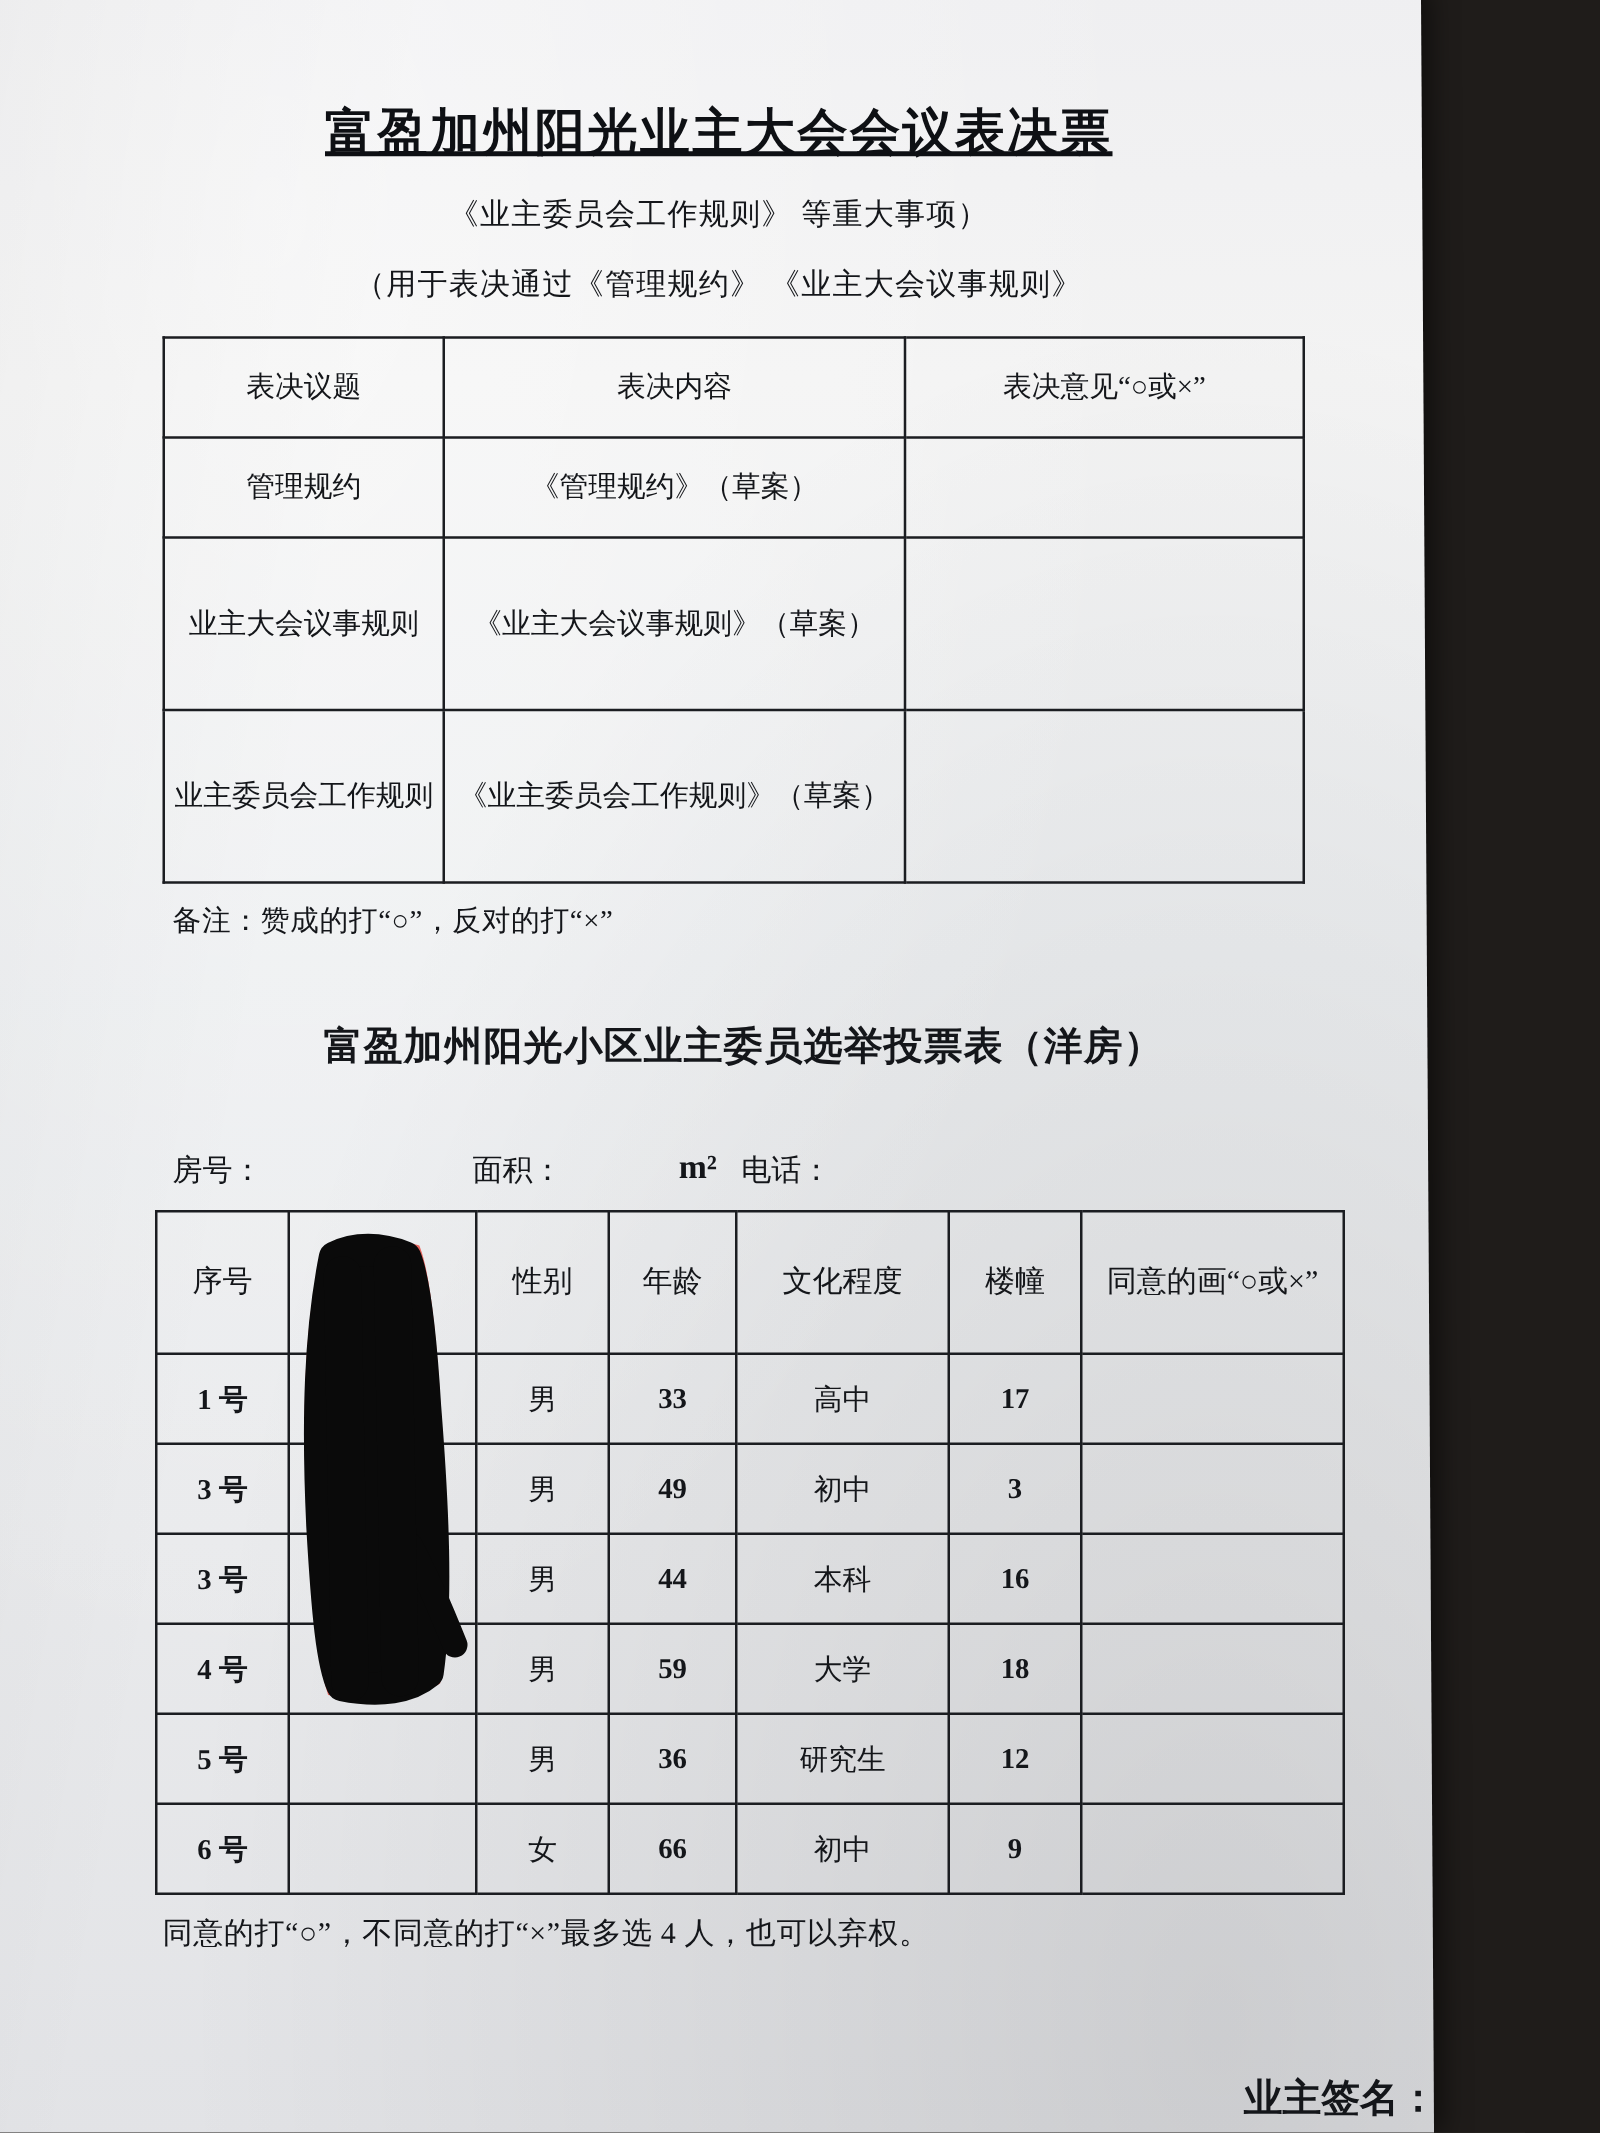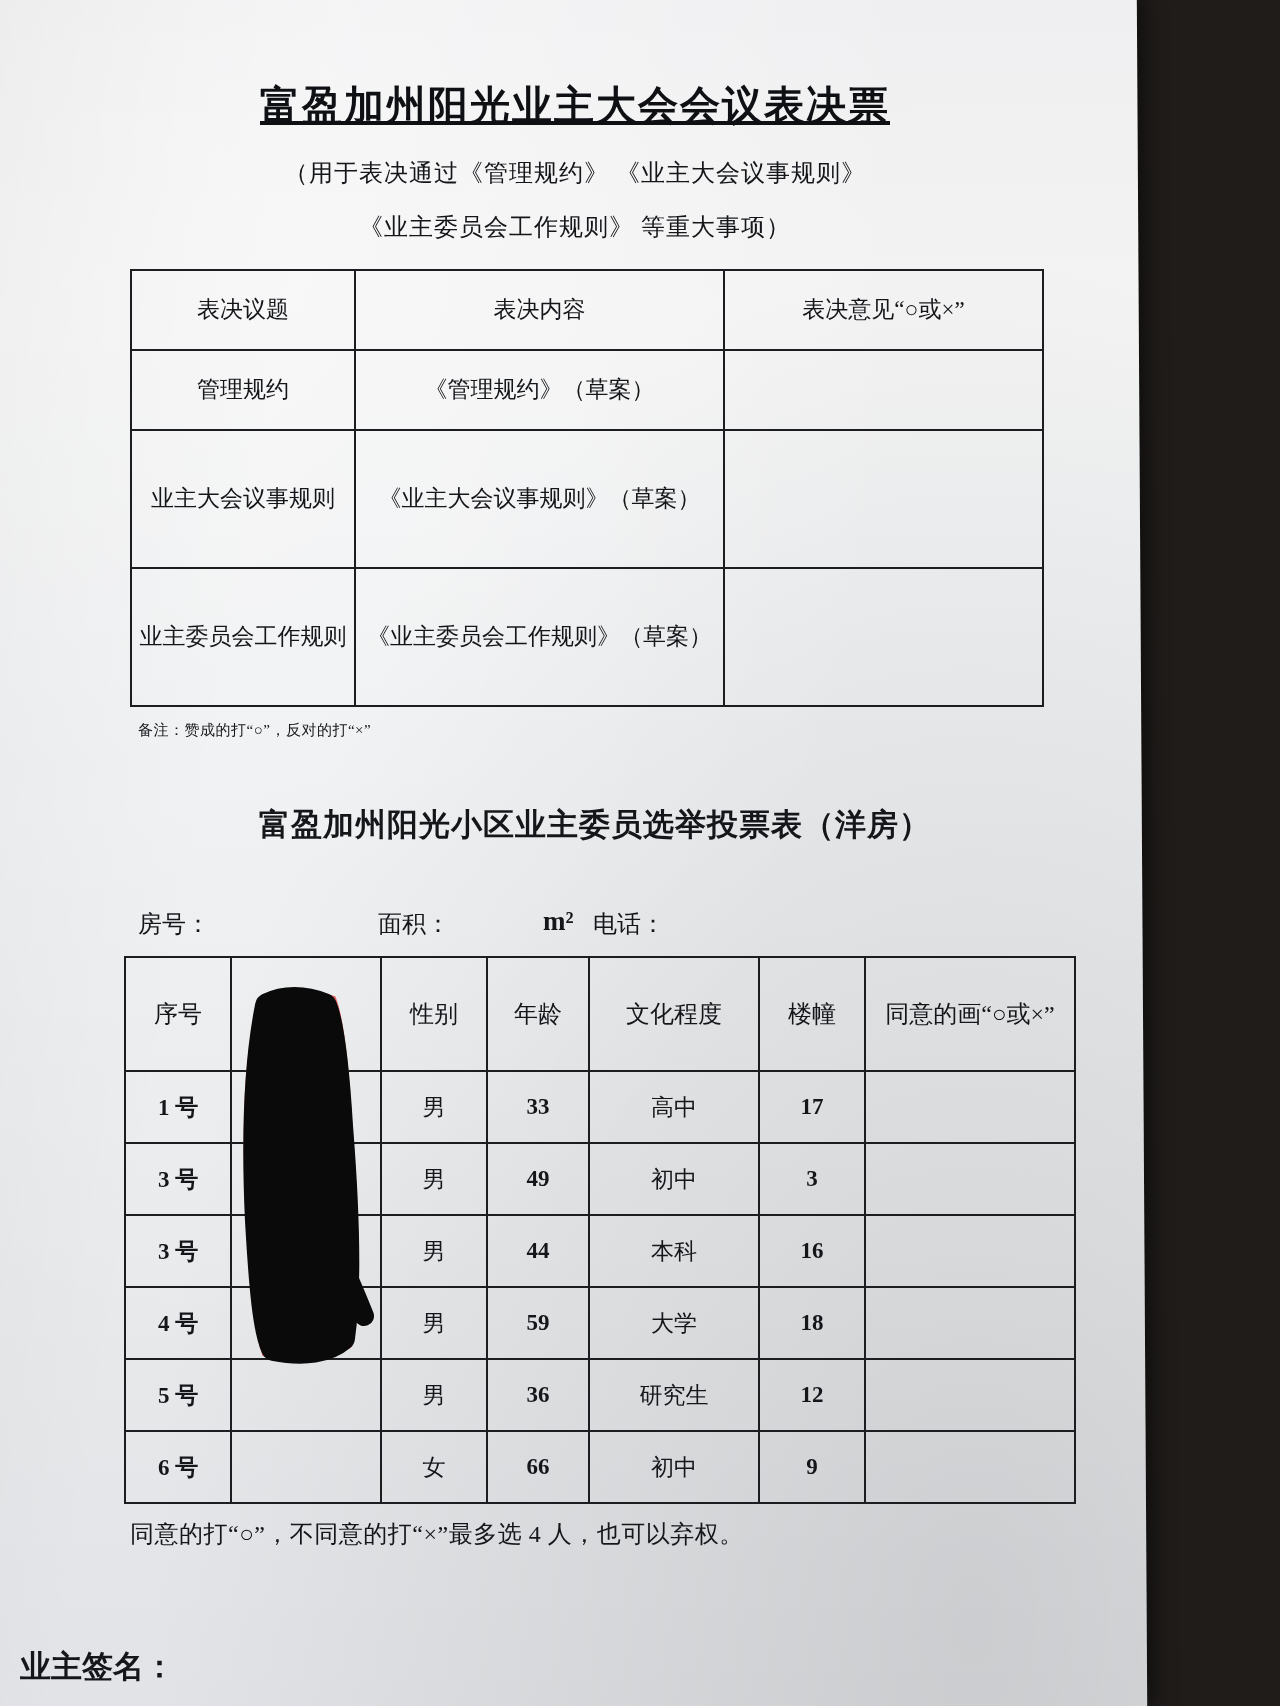--- a/index.html
+++ b/index.html
@@ -87,21 +87,21 @@
     line-height: 1.55;
   }
   .tbl1 .c1 { width: 210px; }
   .tbl1 .c2 { width: 355px; }
   .tbl1 .c3 { width: 305px; }
   .tbl1 tr.head td { height: 54px; }
   .tbl1 tr.r1 td { height: 54px; }
   .tbl1 tr.r2 td, .tbl1 tr.r3 td { height: 112px; }
 
   .note1 {
-    font-size: 15px;
+    font-size: 23px;
     margin: 14px 0 0 138px;
     letter-spacing: 0.5px;
   }
 
   .section-title {
     text-align: center;
     font-size: 31px;
     font-weight: bold;
     margin-top: 64px;
     letter-spacing: 1px;
@@ -144,21 +144,21 @@
   .tbl2 .c-bldg  { width: 96px; }
   .tbl2 .c-vote  { width: 200px; }
   .tbl2 .b { font-weight: bold; }
 
   .note2 {
     font-size: 24px;
     margin: 14px 0 0 130px;
     letter-spacing: 0.5px;
   }
   .signature {
-    text-align: left;
+    text-align: right;
     font-size: 31px;
     font-weight: bold;
     margin-top: 96px;
     padding-left: 20px;
   }
 
   
   .redaction {
     position: absolute;
     left: 228px;
@@ -171,22 +171,22 @@
 </style>
 </head>
 <body>
 
 <div class="photo">
   <div class="paper"></div>
 
   <div class="content">
 
     <div class="main-title">富盈加州阳光业主大会会议表决票</div>
+    <div class="sub-line second">《业主委员会工作规则》 等重大事项）</div>
     <div class="sub-line">（用于表决通过《管理规约》 《业主大会议事规则》</div>
-    <div class="sub-line second">《业主委员会工作规则》 等重大事项）</div>
 
     <table class="tbl1">
       <tbody>
           <tr class="head">
         <td class="c1">表决议题</td>
         <td class="c2">表决内容</td>
         <td class="c3">表决意见“○或×”</td>
       </tr>
       <tr class="r1">
         <td class="c1">管理规约</td>

